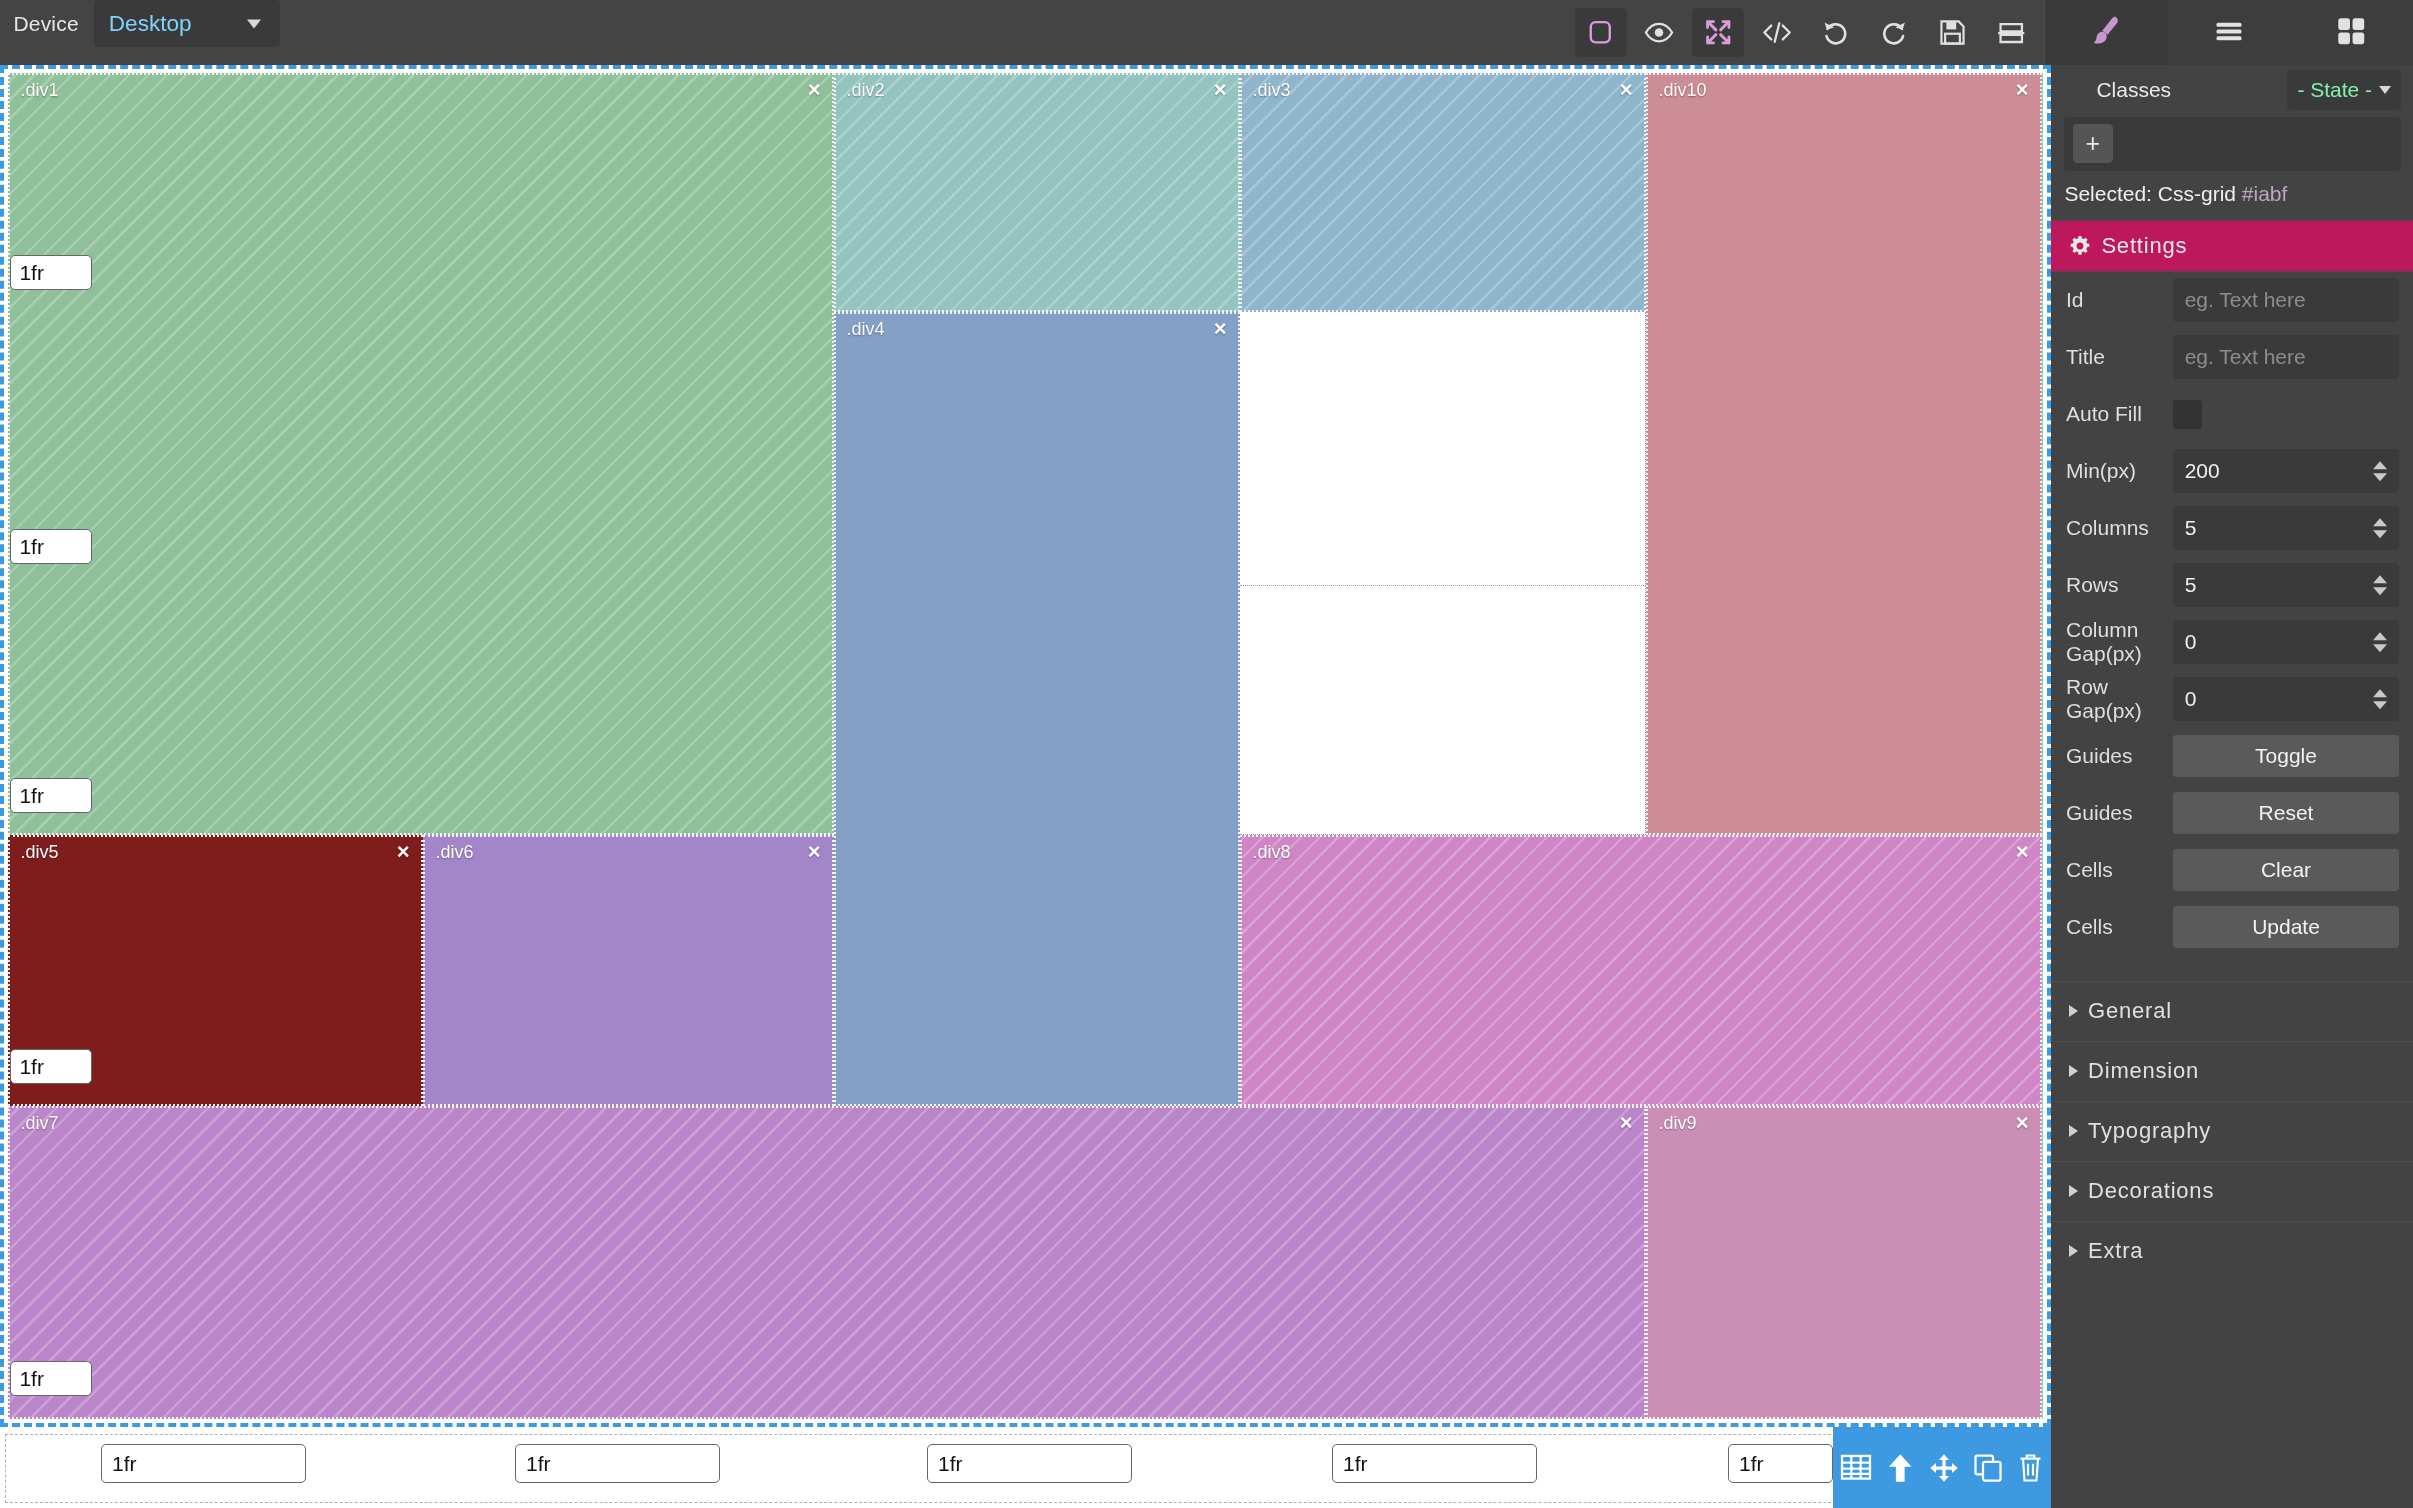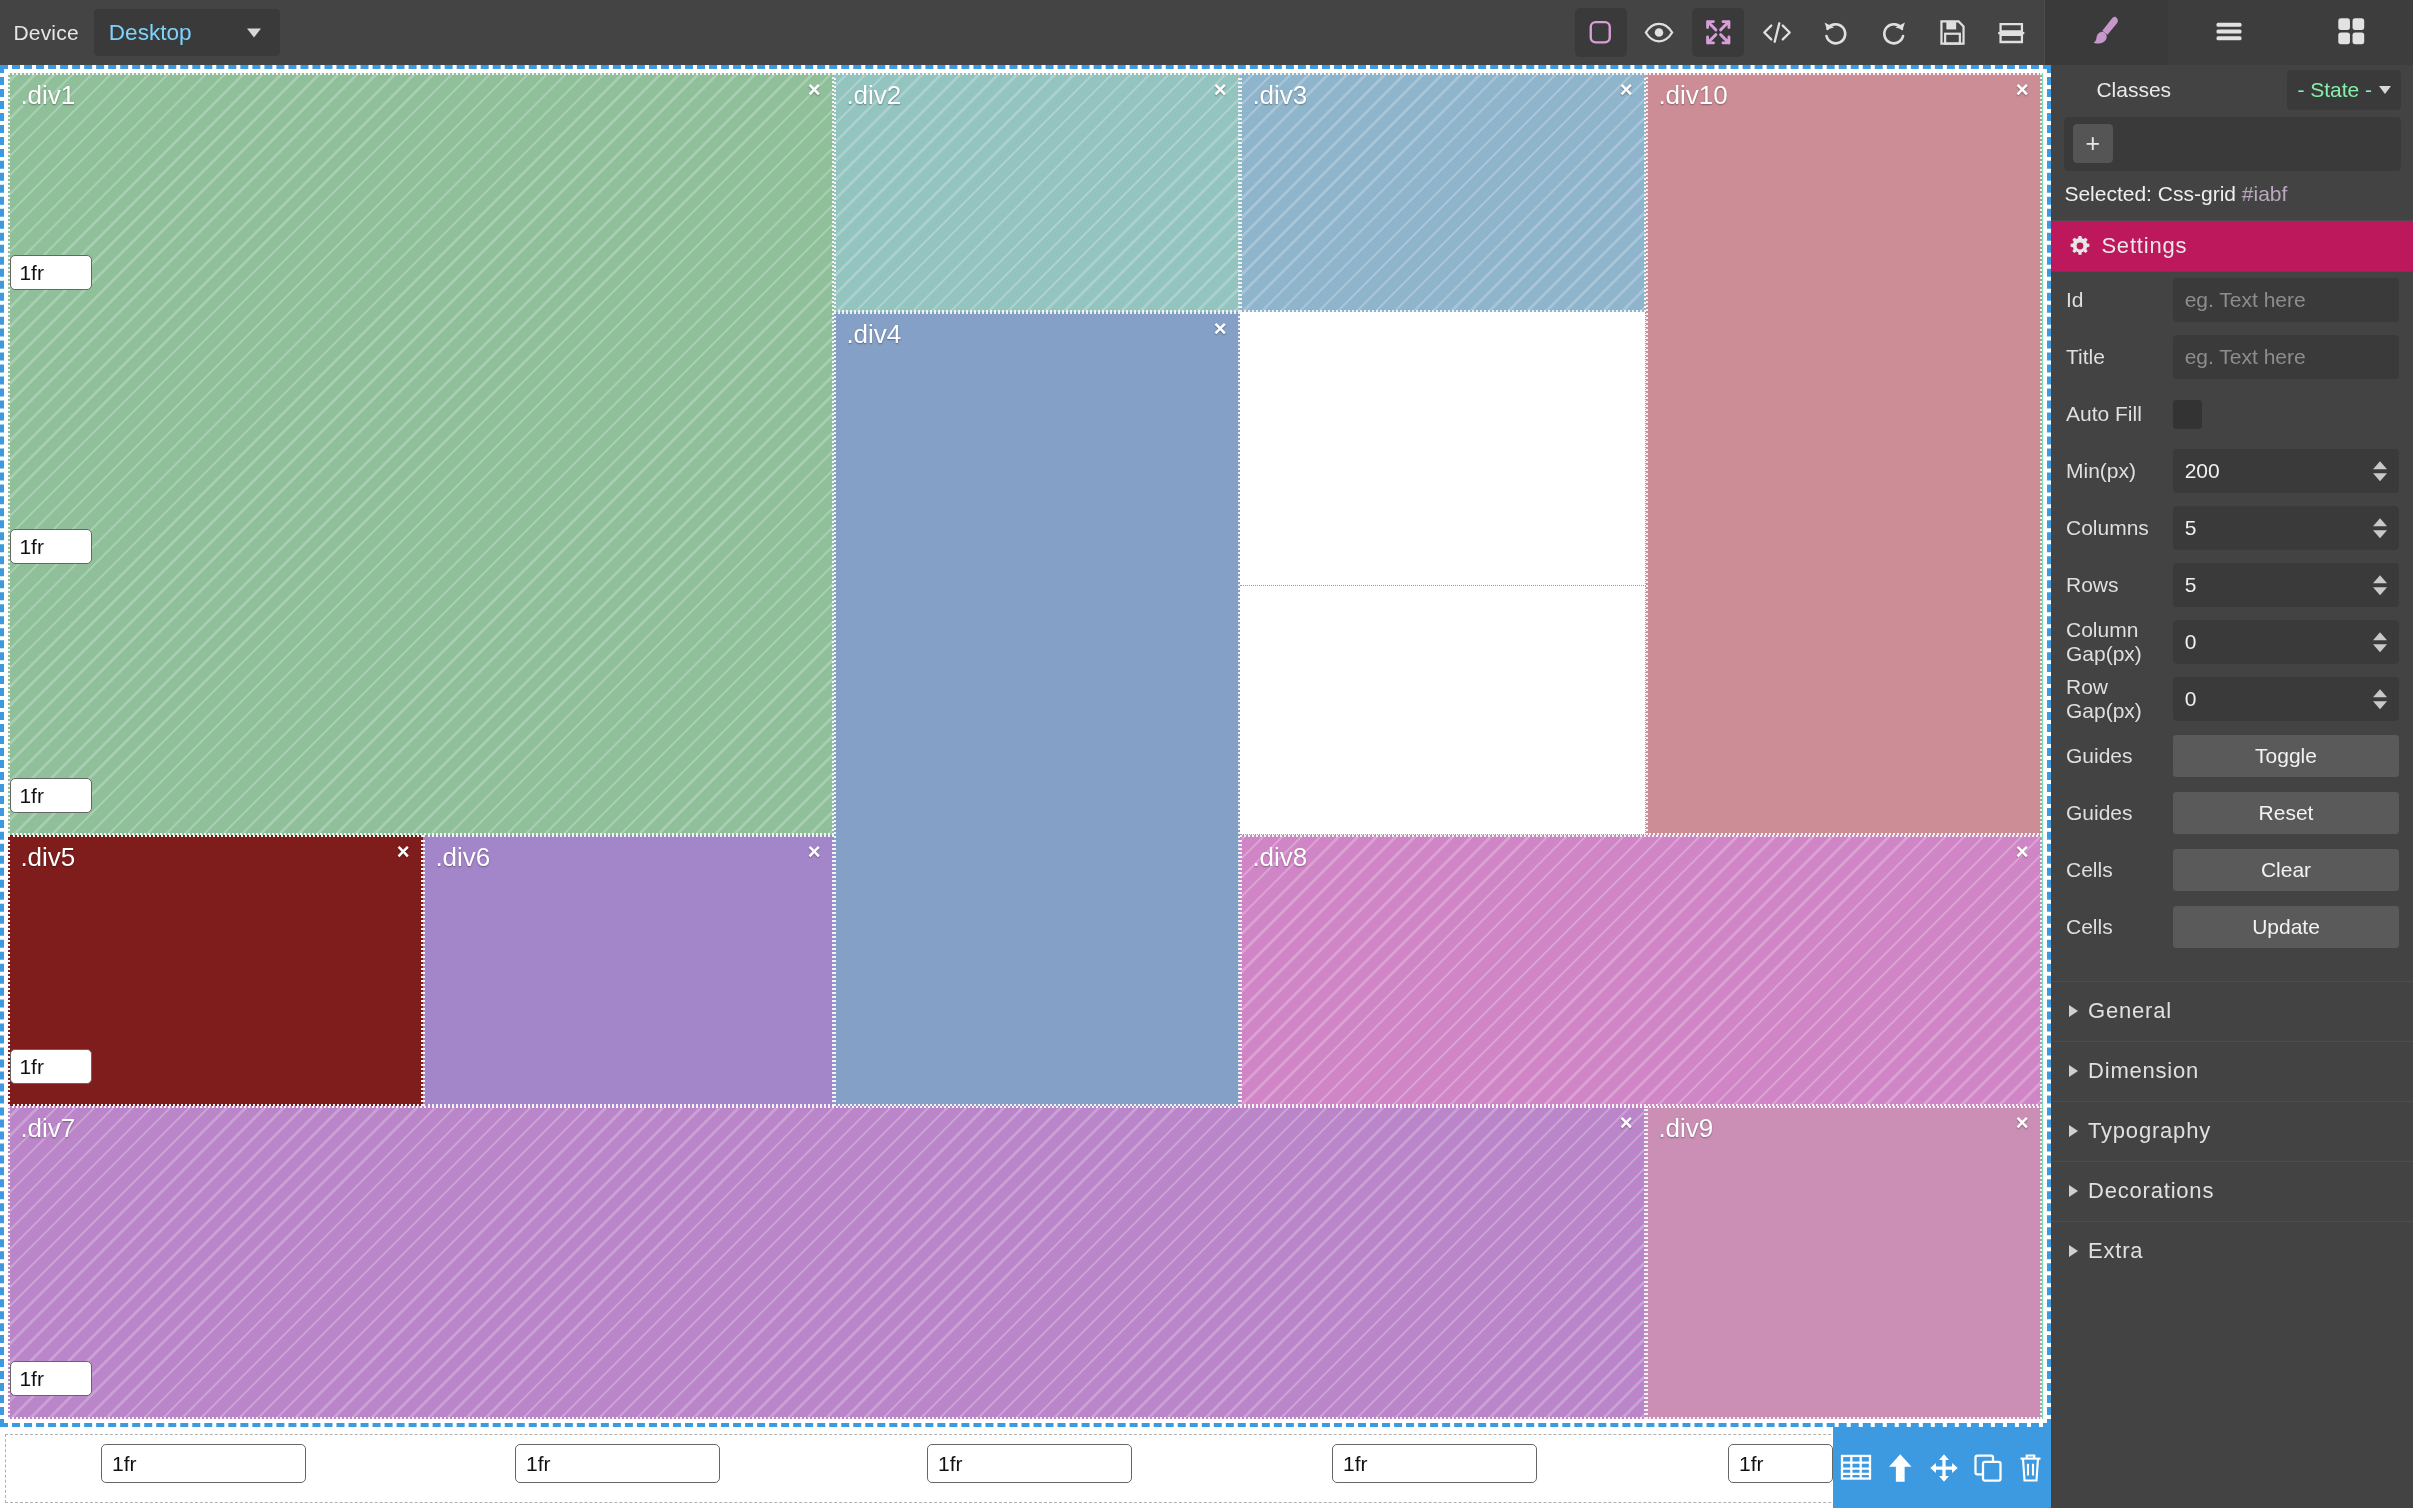--- a/index.html
+++ b/index.html
@@ -8,21 +8,21 @@
     background: #414141;
     font-family: "Liberation Sans", sans-serif;
     overflow: hidden;
   }
 
   
   #topbar {
     position: absolute; left: 0; top: 0;
     width: 2413px; height: 65px;
     background: #444444;
-    display: flex; align-items: center;
+    display: flex; align-items: flex-start;
   }
   #device-group { display: flex; align-items: center; margin-left: 13.4px; }
   #device-label {
     color: #e6e6e6; font-size: 21px; letter-spacing: 0.2px;
     margin-right: 15px;
   }
   #device-select {
     position: relative;
     width: 186px; height: 47px;
     background: #3a3a3a;
@@ -108,21 +108,21 @@
   .cellbg.lastrow { border-bottom: none; }
 
   
   .divblock {
     position: relative;
     border: 2.5px dotted #f2f2f2;
     overflow: hidden;
   }
   .divblock .dlabel {
     position: absolute; left: 10px; top: 5px;
-    color: #ffffff; font-size: 26px;
+    color: #ffffff; font-size: 18px;
     text-shadow: 0 0.8px 1.7px rgba(0,0,0,.35);
     pointer-events: none;
   }
   .divblock .dclose {
     position: absolute; right: 11.7px; top: 3.4px;
     color: #ffffff; font-size: 22px; line-height: 1;
     font-weight: bold; cursor: pointer;
     text-shadow: 0 0.8px 1.7px rgba(0,0,0,.35);
   }
   .striped::after {

